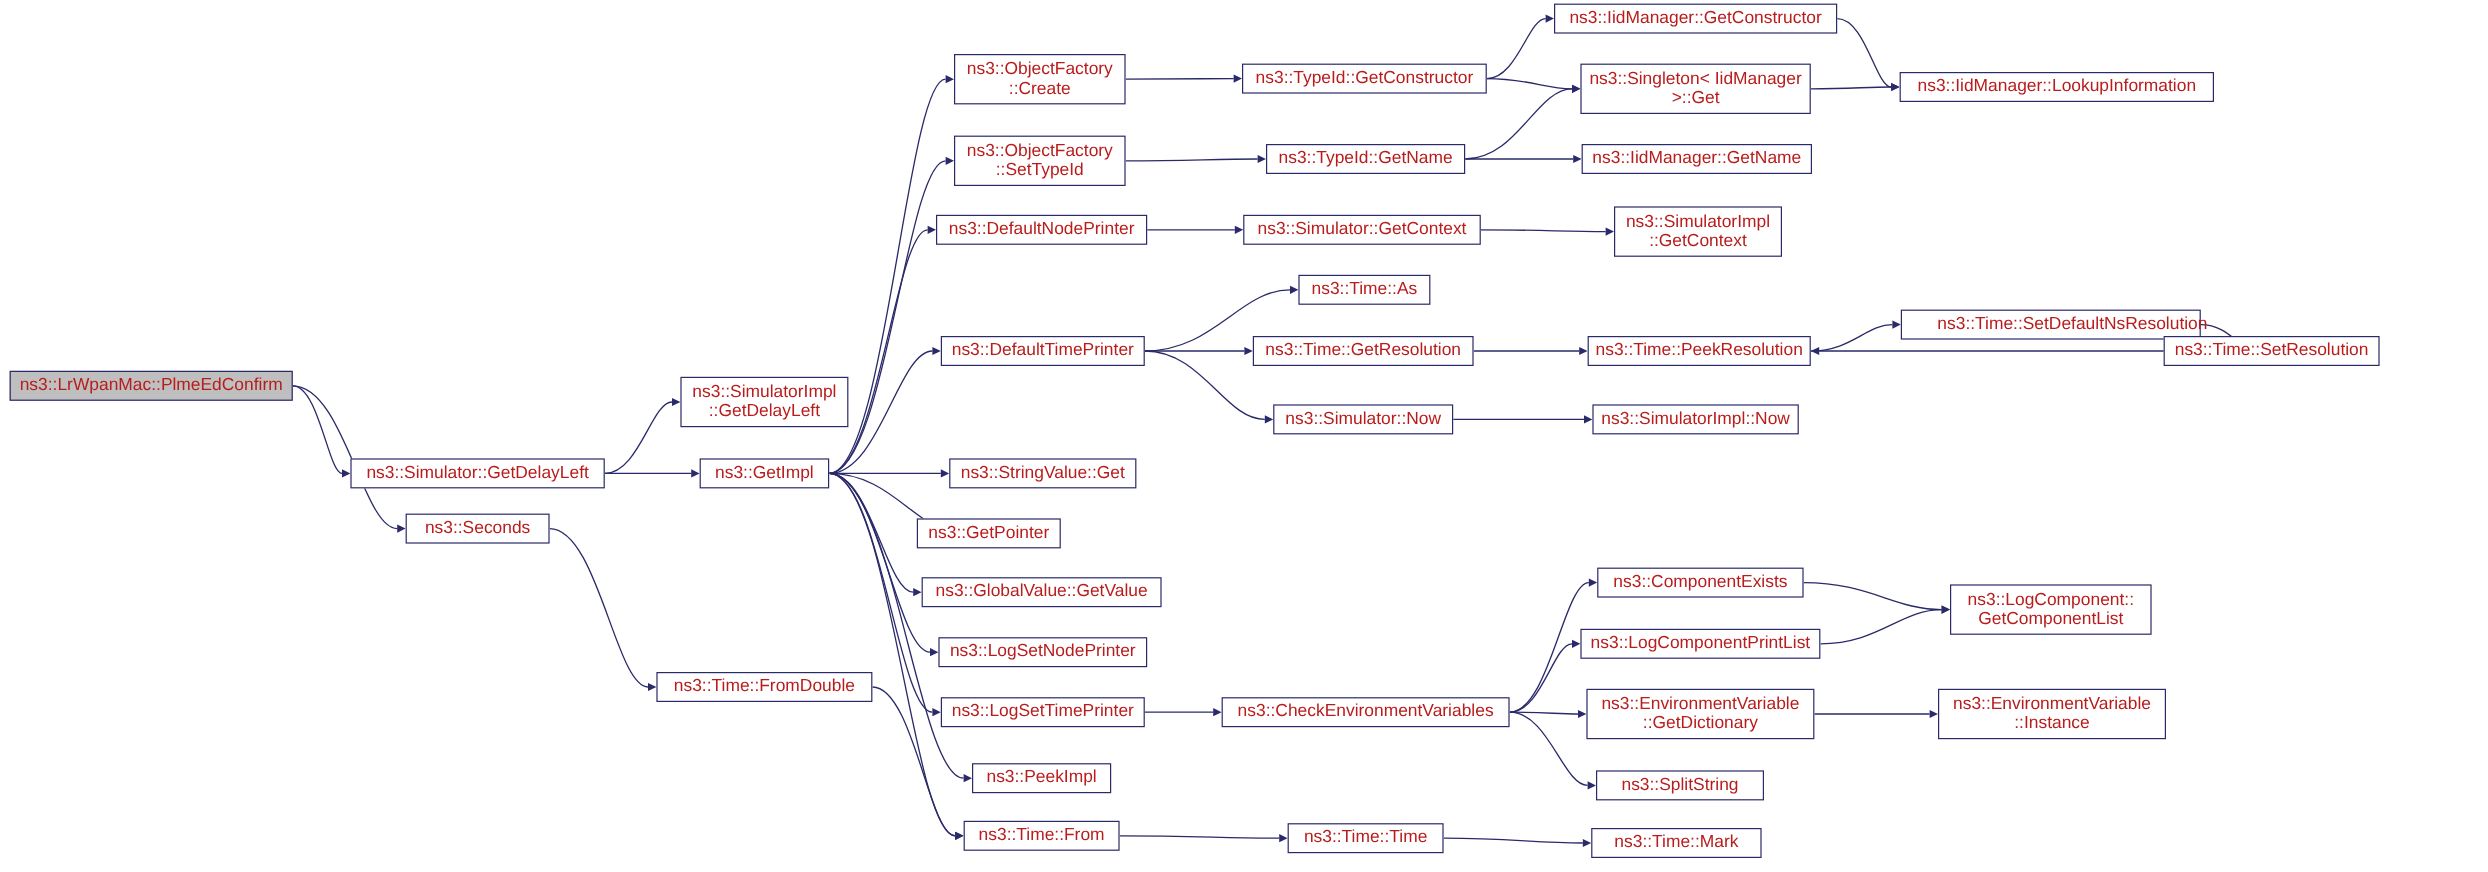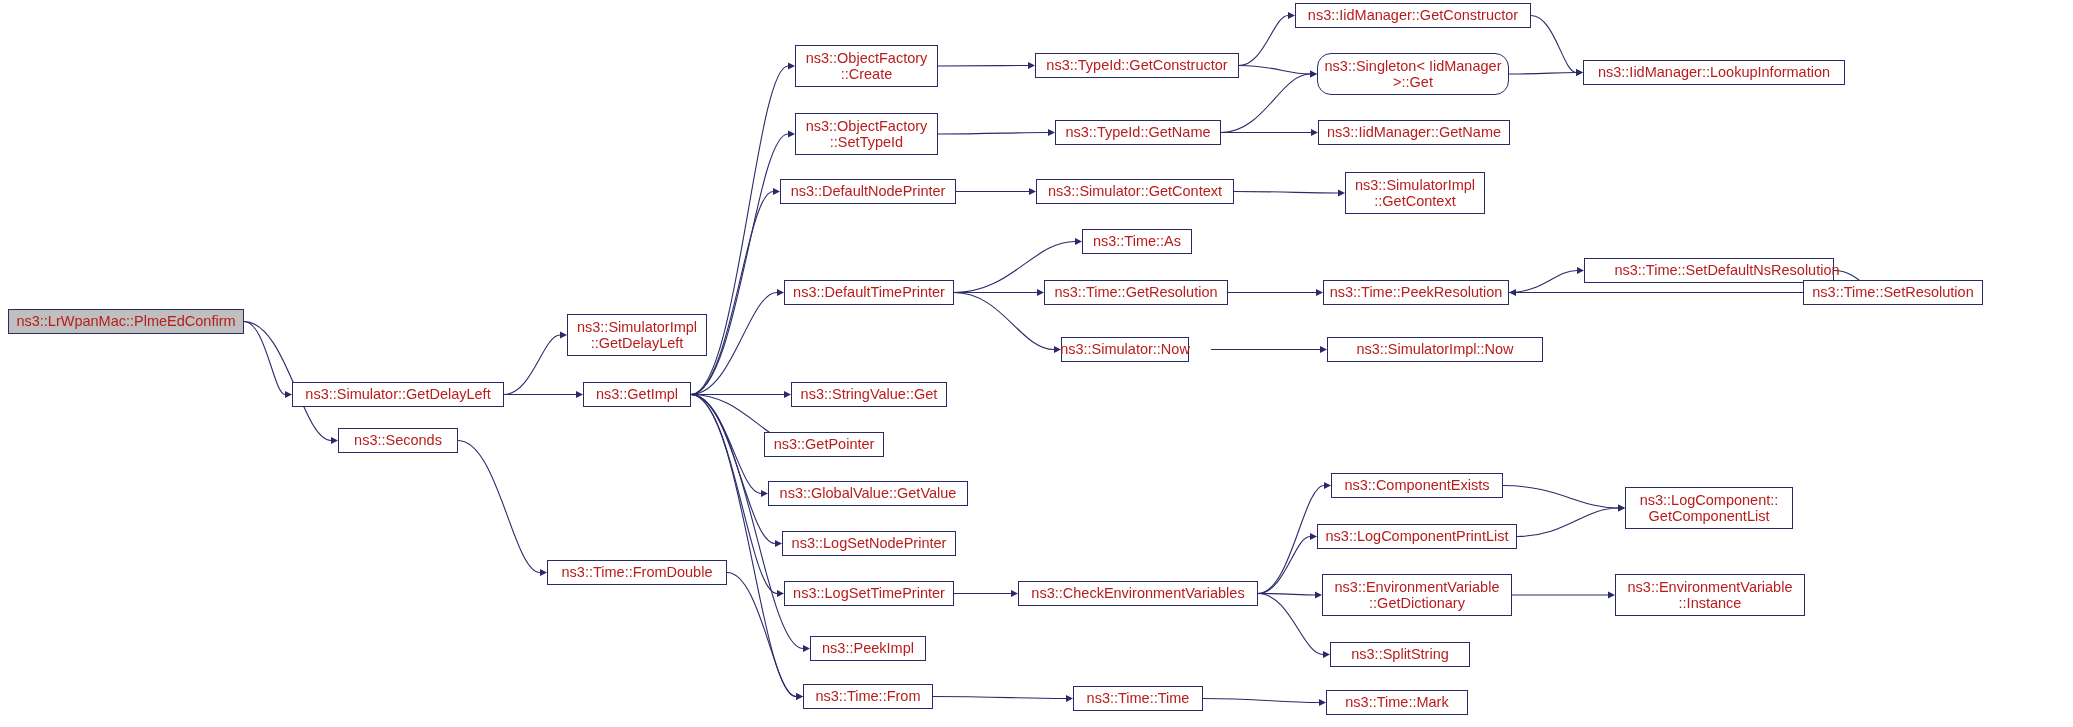--- a/index.html
+++ b/index.html
@@ -143,31 +143,31 @@
       <div class="node" style="left: 768px; top: 481px; width: 200px; height: 25px;">ns3::GlobalValue::GetValue</div>
       <div class="node" style="left: 782px; top: 531px; width: 174px; height: 25px;">ns3::LogSetNodePrinter</div>
       <div class="node" style="left: 784px; top: 581px; width: 170px; height: 25px;">ns3::LogSetTimePrinter</div>
       <div class="node" style="left: 810px; top: 636px; width: 116px; height: 25px;">ns3::PeekImpl</div>
       <div class="node" style="left: 803px; top: 684px; width: 130px; height: 25px;">ns3::Time::From</div>
       <div class="node" style="left: 1035px; top: 53px; width: 204px; height: 25px;">ns3::TypeId::GetConstructor</div>
       <div class="node" style="left: 1055px; top: 120px; width: 166px; height: 25px;">ns3::TypeId::GetName</div>
       <div class="node" style="left: 1036px; top: 179px; width: 198px; height: 25px;">ns3::Simulator::GetContext</div>
       <div class="node" style="left: 1082px; top: 229px; width: 110px; height: 25px;">ns3::Time::As</div>
       <div class="node" style="left: 1044px; top: 280px; width: 184px; height: 25px;">ns3::Time::GetResolution</div>
-      <div class="node" style="left: 1061px; top: 337px; width: 128px; height: 25px;">ns3::Simulator::Now</div>
+      <div class="node" style="left: 1061px; top: 337px; width: 150px; height: 25px;">ns3::Simulator::Now</div>
       <div class="node" style="left: 1018px; top: 581px; width: 240px; height: 25px;">ns3::CheckEnvironmentVariables</div>
       <div class="node" style="left: 1073px; top: 686px; width: 130px; height: 25px;">ns3::Time::Time</div>
       <div class="node" style="left: 1295px; top: 3px; width: 236px; height: 25px;">ns3::IidManager::GetConstructor</div>
-      <div class="node" style="left: 1317px; top: 53px; width: 192px; height: 42px; border-radius: 14px;">ns3::Singleton&lt; IidManager
+      <div class="node" style="left: 1317px; top: 53px; width: 192px; height: 42px;">ns3::Singleton&lt; IidManager
 &gt;::Get</div>
       <div class="node" style="left: 1318px; top: 120px; width: 192px; height: 25px;">ns3::IidManager::GetName</div>
       <div class="node" style="left: 1345px; top: 172px; width: 140px; height: 42px;">ns3::SimulatorImpl
 ::GetContext</div>
       <div class="node" style="left: 1323px; top: 280px; width: 186px; height: 25px;">ns3::Time::PeekResolution</div>
-      <div class="node" style="left: 1327px; top: 337px; width: 216px; height: 25px;">ns3::SimulatorImpl::Now</div>
+      <div class="node" style="left: 1327px; top: 337px; width: 172px; height: 25px;">ns3::SimulatorImpl::Now</div>
       <div class="node" style="left: 1331px; top: 473px; width: 172px; height: 25px;">ns3::ComponentExists</div>
       <div class="node" style="left: 1317px; top: 524px; width: 200px; height: 25px;">ns3::LogComponentPrintList</div>
       <div class="node" style="left: 1322px; top: 574px; width: 190px; height: 42px;">ns3::EnvironmentVariable
 ::GetDictionary</div>
       <div class="node" style="left: 1330px; top: 642px; width: 140px; height: 25px;">ns3::SplitString</div>
       <div class="node" style="left: 1326px; top: 690px; width: 142px; height: 25px;">ns3::Time::Mark</div>
       <div class="node" style="left: 1583px; top: 60px; width: 262px; height: 25px;">ns3::IidManager::LookupInformation</div>
       <div class="node" style="left: 1584px; top: 258px; width: 250px; height: 25px; padding-left: 39px;">ns3::Time::SetDefaultNsResolution</div>
       <div class="node" style="left: 1803px; top: 280px; width: 180px; height: 25px;">ns3::Time::SetResolution</div>
       <div class="node" style="left: 1625px; top: 487px; width: 168px; height: 42px;">ns3::LogComponent::

